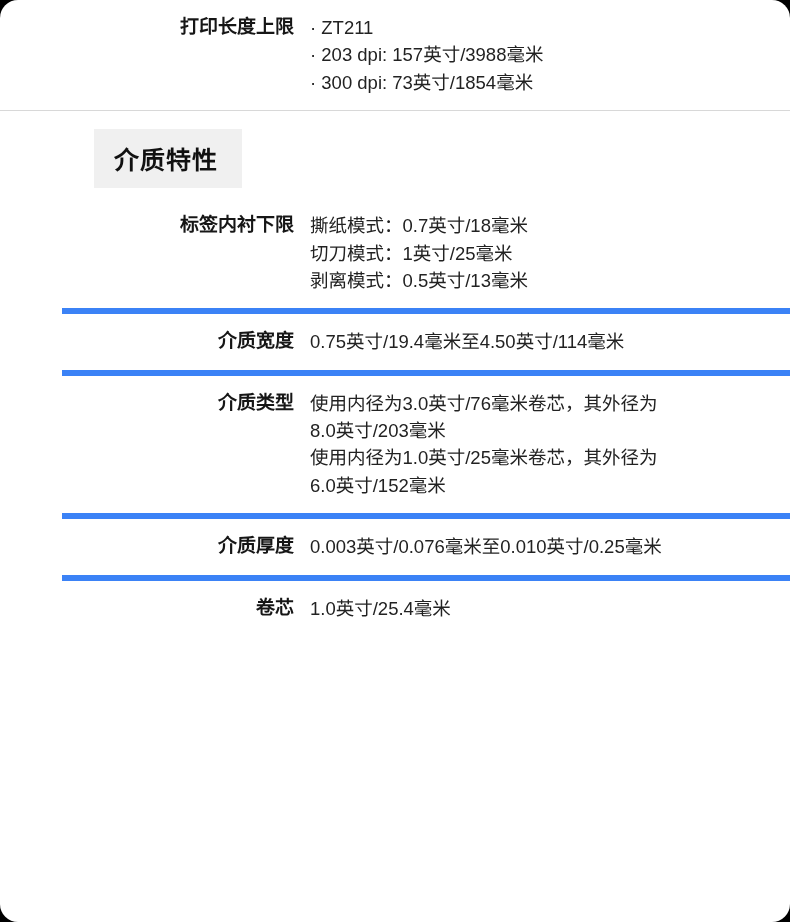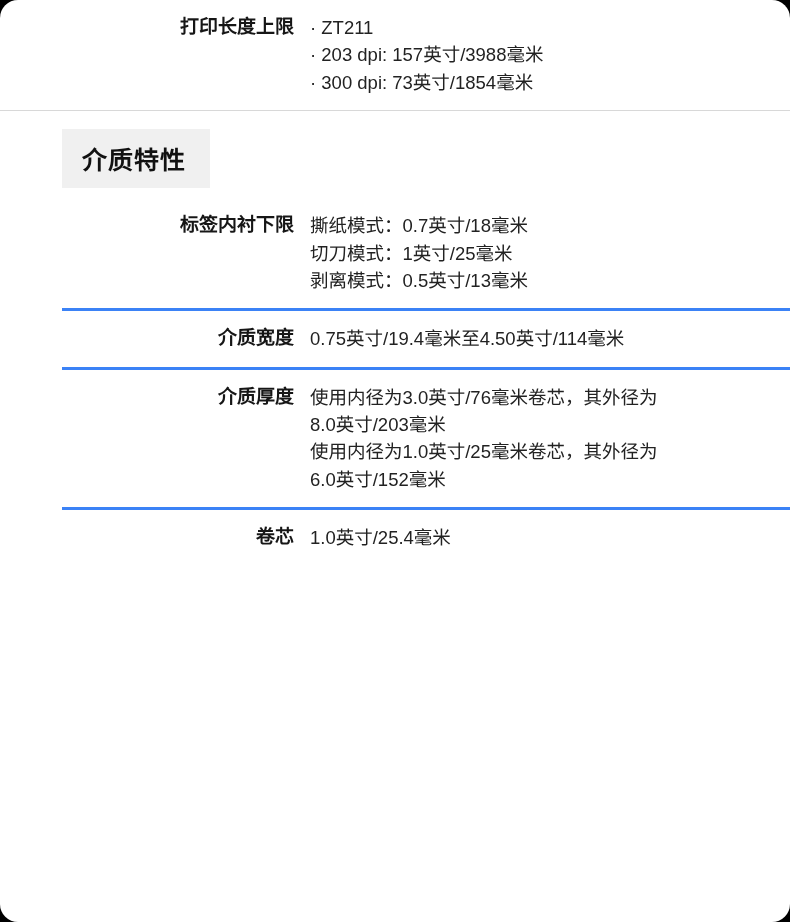--- a/index.html
+++ b/index.html
@@ -20,21 +20,21 @@
     border-radius: 18px;
   }
   .spec-table {
     width: 100%;
     border-collapse: collapse;
     table-layout: fixed;
   }
   .spec-row > td {
     padding: 14px 0 14px 0;
     vertical-align: top;
-    border-top: 3px solid #3b82f6;
+    border-top: 6px solid #3b82f6;
   }
   .spec-row.first > td {
     border-top: none;
   }
   td.label-cell {
     width: 248px;
     text-align: right;
     padding-right: 16px;
     font-weight: bold;
     font-size: 19px;
@@ -65,20 +65,21 @@
     border-top: 1px solid #d8d8d8;
   }
   .section-title {
     display: inline-block;
     background: #f0f0f0;
     font-size: 25px;
     font-weight: bold;
     color: #111111;
     padding: 11px 24px 12px 20px;
     letter-spacing: 1px;
+    margin-left: 32px;
   }
   .top-block {
     padding-top: 12px;
   }
   .bottom-pad {
     height: 6px;
   }
 </style>
 </head>
 <body>
@@ -118,29 +119,36 @@
     <tr class="spec-row">
       <td class="spacer-left"></td>
       <td class="label-cell">介质宽度</td>
       <td class="value-cell">
         <span class="value-line">0.75英寸/19.4毫米至4.50英寸/114毫米</span>
       </td>
     </tr>
 
     <tr class="spec-row">
       <td class="spacer-left"></td>
-      <td class="label-cell">介质厚度</td>
+      <td class="label-cell">介质类型</td>
       <td class="value-cell">
         <span class="value-line">使用内径为3.0英寸/76毫米卷芯，其外径为</span>
         <span class="value-line">8.0英寸/203毫米</span>
         <span class="value-line">使用内径为1.0英寸/25毫米卷芯，其外径为</span>
         <span class="value-line">6.0英寸/152毫米</span>
       </td>
     </tr>
 
+    <tr class="spec-row">
+      <td class="spacer-left"></td>
+      <td class="label-cell">介质厚度</td>
+      <td class="value-cell">
+        <span class="value-line">0.003英寸/0.076毫米至0.010英寸/0.25毫米</span>
+      </td>
+    </tr>
 
 
 
 
 
     <tr class="spec-row">
       <td class="spacer-left"></td>
       <td class="label-cell">卷芯</td>
       <td class="value-cell">
         <span class="value-line">1.0英寸/25.4毫米</span>

